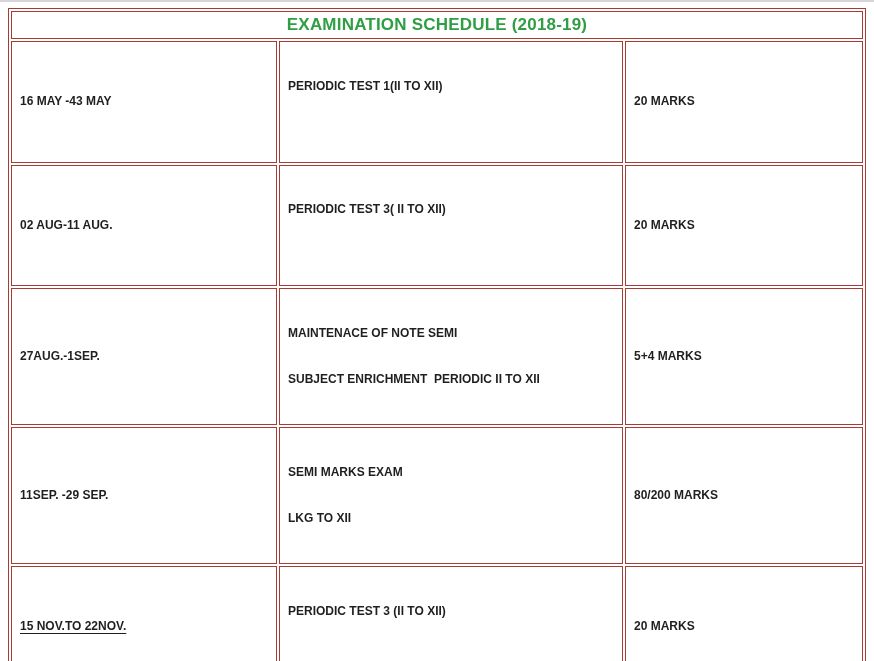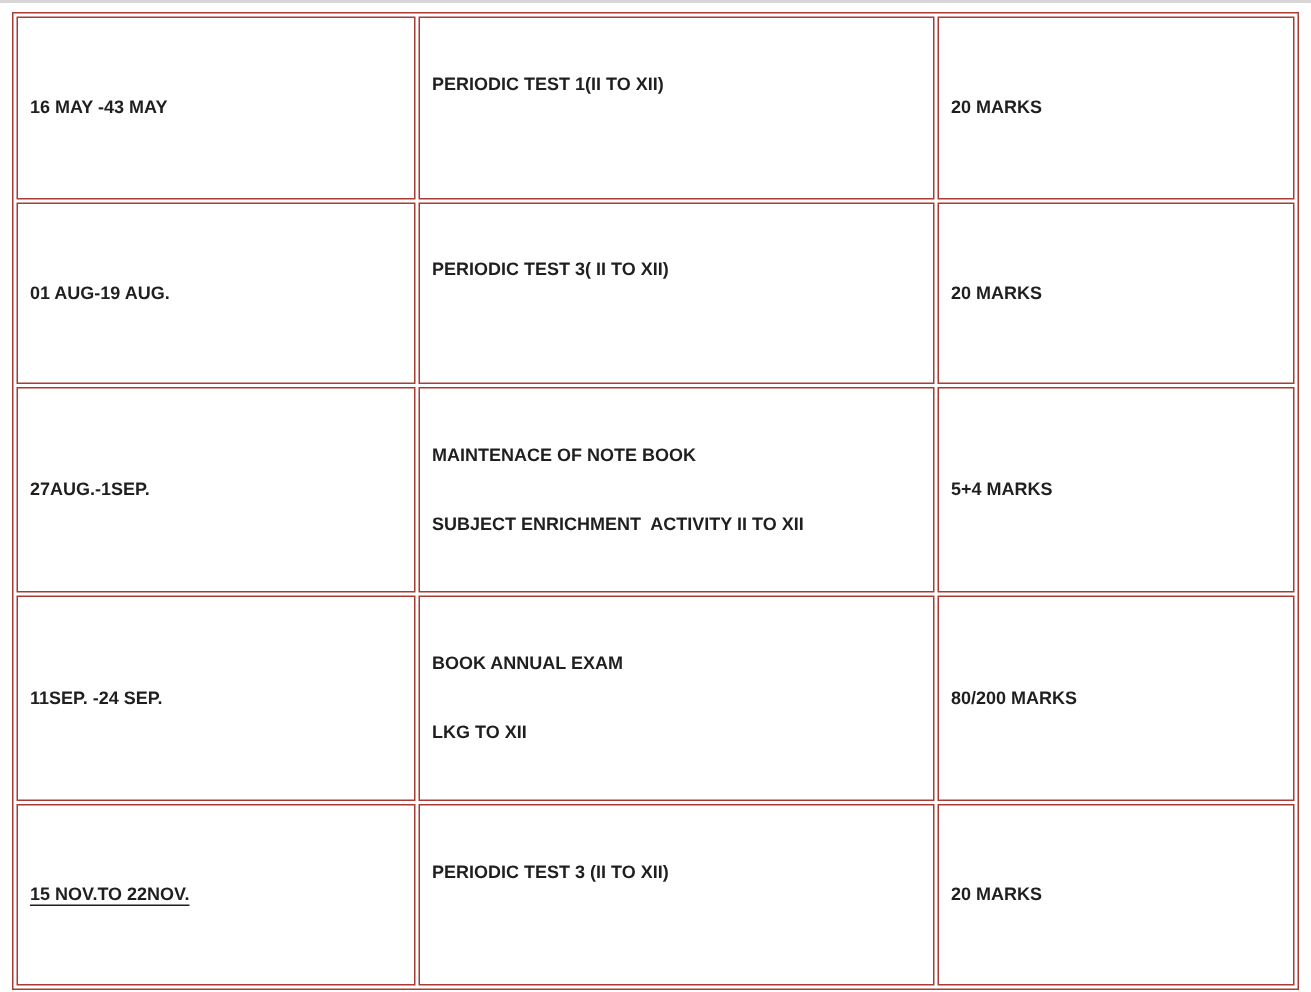--- a/index.html
+++ b/index.html
@@ -72,52 +72,55 @@
 
 <div class="page">
 
   <table class="sched exam">
     <colgroup>
       <col class="c-dates">
         <col class="c-exam">
         <col class="c-marks">
     </colgroup>
     <tbody>
+      <tr>
+        <td class="title-cell" colspan="3">EXAMINATION SCHEDULE (2018-19)</td>
+      </tr>
 
       <tr>
         <td class="body-cell">16 MAY -43 MAY</td>
         <td class="body-cell">
           <div>PERIODIC TEST 1(II TO XII)</div>
           <div></div>
         </td>
         <td class="body-cell">20 MARKS</td>
       </tr>
 
       <tr>
-        <td class="body-cell">01 AUG-19 AUG.</td>
+        <td class="body-cell">02 AUG-11 AUG.</td>
         <td class="body-cell">
           <div>PERIODIC TEST 3( II TO XII)</div>
           <div></div>
         </td>
         <td class="body-cell">20 MARKS</td>
       </tr>
 
       <tr>
         <td class="body-cell">27AUG.-1SEP.</td>
         <td class="body-cell">
-          <div>MAINTENACE OF NOTE BOOK</div>
-          <div>SUBJECT ENRICHMENT  ACTIVITY II TO XII</div>
+          <div>MAINTENACE OF NOTE SEMI</div>
+          <div>SUBJECT ENRICHMENT  PERIODIC II TO XII</div>
         </td>
         <td class="body-cell">5+4 MARKS</td>
       </tr>
 
       <tr>
-        <td class="body-cell">11SEP. -24 SEP.</td>
+        <td class="body-cell">11SEP. -29 SEP.</td>
         <td class="body-cell">
-          <div>BOOK ANNUAL EXAM</div>
+          <div>SEMI MARKS EXAM</div>
           <div>LKG TO XII</div>
         </td>
         <td class="body-cell">80/200 MARKS</td>
       </tr>
 
       <tr>
         <td class="body-cell"><span class="grammar-wavy">15 NOV.TO 22NOV.</span></td>
         <td class="body-cell">
           <div>PERIODIC TEST 3 (II TO XII)</div>
           <div></div>

